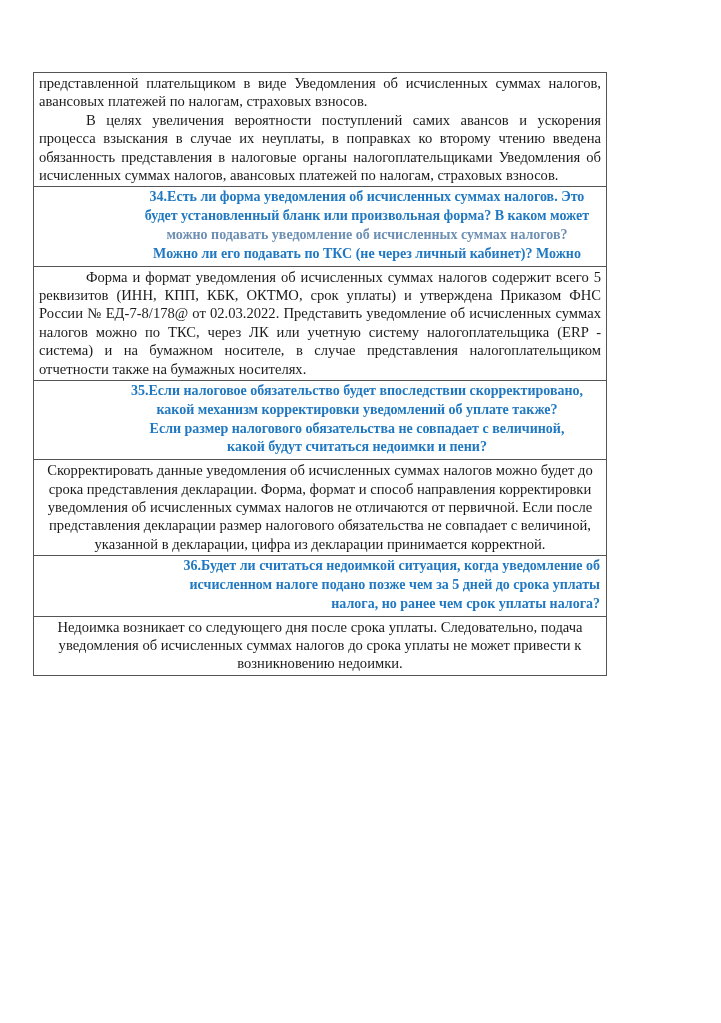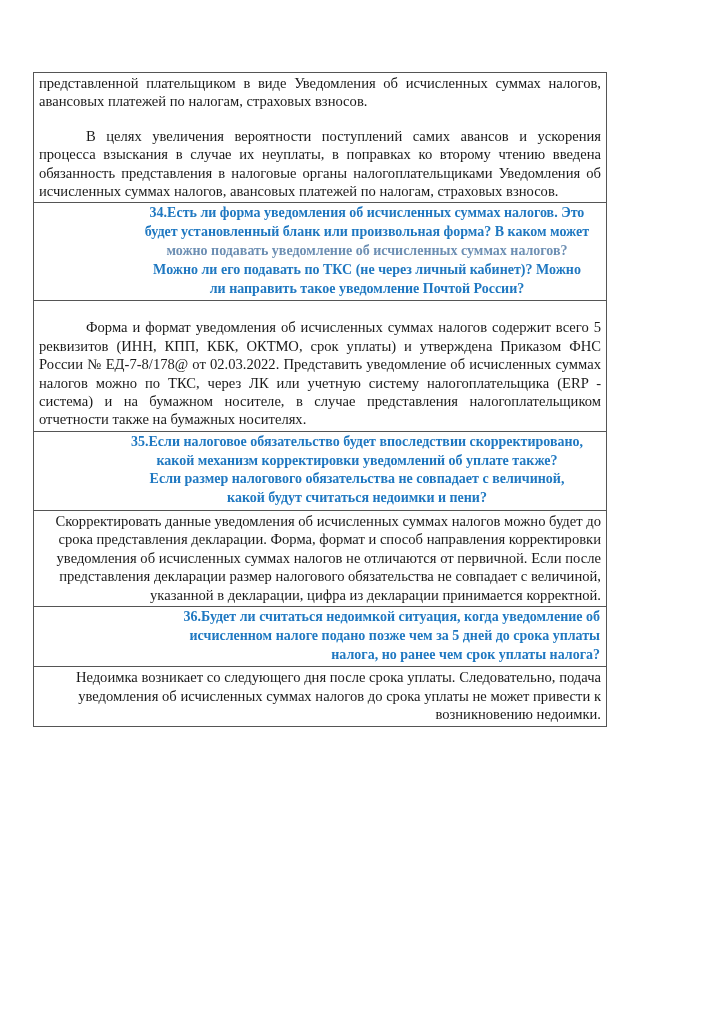--- a/index.html
+++ b/index.html
@@ -29,22 +29,22 @@
       box-sizing: border-box;
     }
     .row:first-child { border-top: none; }
     .answer {
       font-size: 14.6px;
       line-height: 18.4px;
       padding: 1px 5px 2px 5px;
       text-align: justify;
     }
     .answer p { margin: 0; }
-    .answer p.indent { text-indent: 47px; margin-top: 16px; }
-    .answer.center { text-align: right; }
+    .answer p.indent { text-indent: 47px; }
+    .answer.center { text-align: center; }
     .question {
       font-weight: bold;
       color: #1f78c1;
       font-size: 14px;
       line-height: 18.8px;
       text-align: center;
       padding: 1px 6px 2px 100px;
     }
     .question .faded { color: #6d8fb3; font-weight: bold; }
     .line { display: block; }
@@ -57,21 +57,20 @@
   <div class="row answer">
     <p>представленной плательщиком в виде Уведомления об исчисленных суммах налогов, авансовых платежей по налогам, страховых взносов.</p>
     <p class="indent">В целях увеличения вероятности поступлений самих авансов и ускорения процесса взыскания в случае их неуплаты, в поправках ко второму чтению введена обязанность представления в налоговые органы налогоплательщиками Уведомления об исчисленных суммах налогов, авансовых платежей по налогам, страховых взносов.</p>
   </div>
 
   <div class="row question">
     <span class="line">34.Есть ли форма уведомления об исчисленных суммах налогов. Это</span>
     <span class="line">будет установленный бланк или произвольная форма? В каком может</span>
     <span class="line faded">можно подавать уведомление об исчисленных суммах налогов?</span>
     <span class="line">Можно ли его подавать по ТКС (не через личный кабинет)? Можно</span>
-    <span class="line">ли направить такое уведомление Почтой России?</span>
   </div>
 
   <div class="row answer">
     <p class="indent">Форма и формат уведомления об исчисленных суммах налогов содержит всего 5 реквизитов (ИНН, КПП, КБК, ОКТМО, срок уплаты) и утверждена Приказом ФНС России № ЕД-7-8/178@ от 02.03.2022. Представить уведомление об исчисленных суммах налогов можно по ТКС, через ЛК или учетную систему налогоплательщика (ERP - система) и на бумажном носителе, в случае представления налогоплательщиком отчетности также на бумажных носителях.</p>
   </div>
 
   <div class="row question" style="padding-left:80px;">
     <span class="line">35.Если налоговое обязательство будет впоследствии скорректировано,</span>
     <span class="line">какой механизм корректировки уведомлений об уплате также?</span>
     <span class="line">Если размер налогового обязательства не совпадает с величиной,</span>

